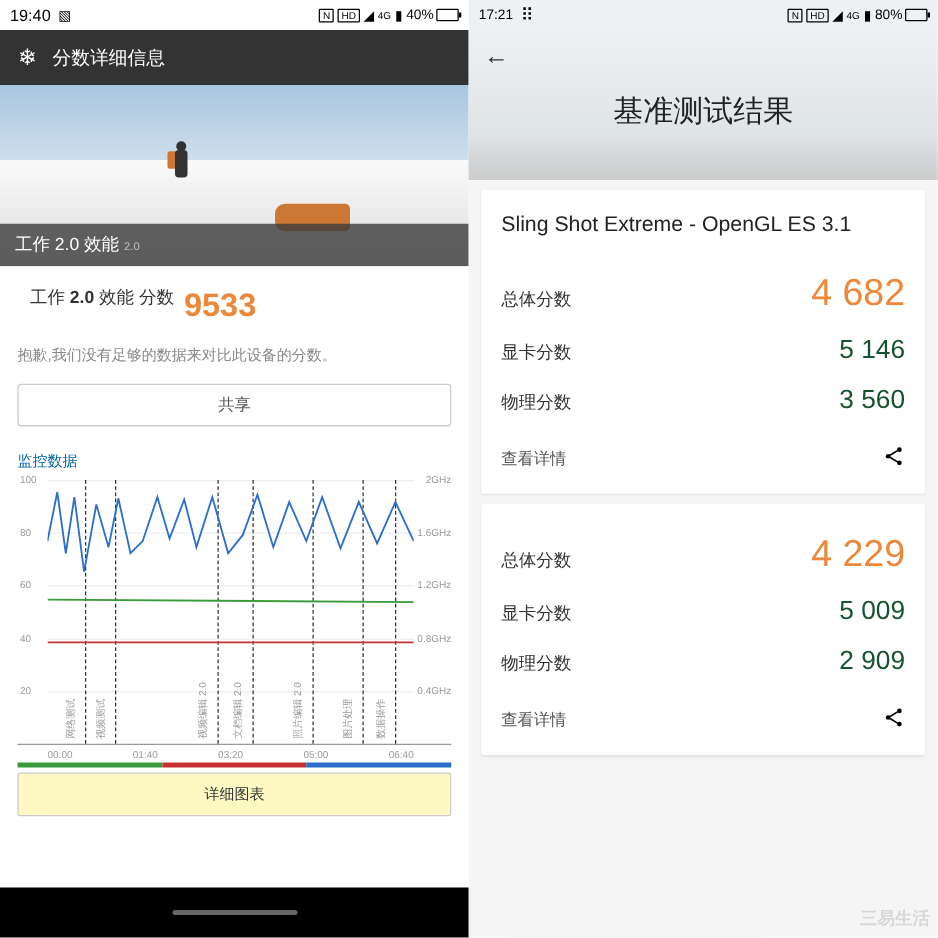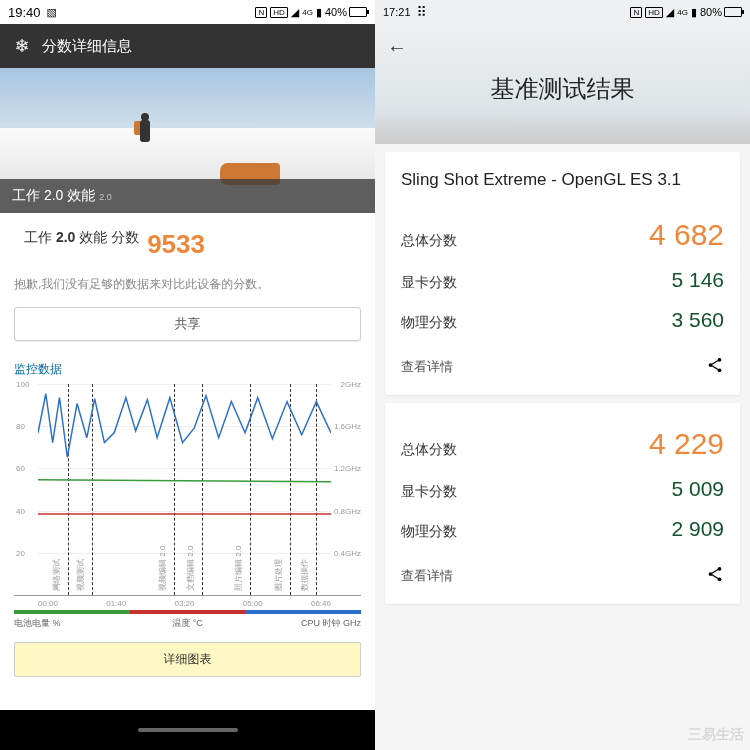--- a/index.html
+++ b/index.html
@@ -186,25 +186,20 @@
       <span>01:40</span>
       <span>03:20</span>
       <span>05:00</span>
       <span>06:40</span>
   </div>
   <div class="chart-legend">
     <span class="legbar" style="background:#3a9b3a"></span>
     <span class="legbar" style="background:#c73030"></span>
     <span class="legbar" style="background:#2a6fc9"></span>
   </div>
-  <div class="leglabs">
-    <span>电池电量 %</span>
-      <span style="text-align:center">温度 °C</span>
-      <span style="text-align:right">CPU 时钟 GHz</span>
-  </div>
 
   <button class="detail-btn">详细图表</button>
 
   <div class="nav-bottom">
     <div class="nav-pill"></div>
   </div>
 </div>
 
 <div class="screen screen-right">
   <div class="status-bar sb-right" style="background:#eef1f3">

